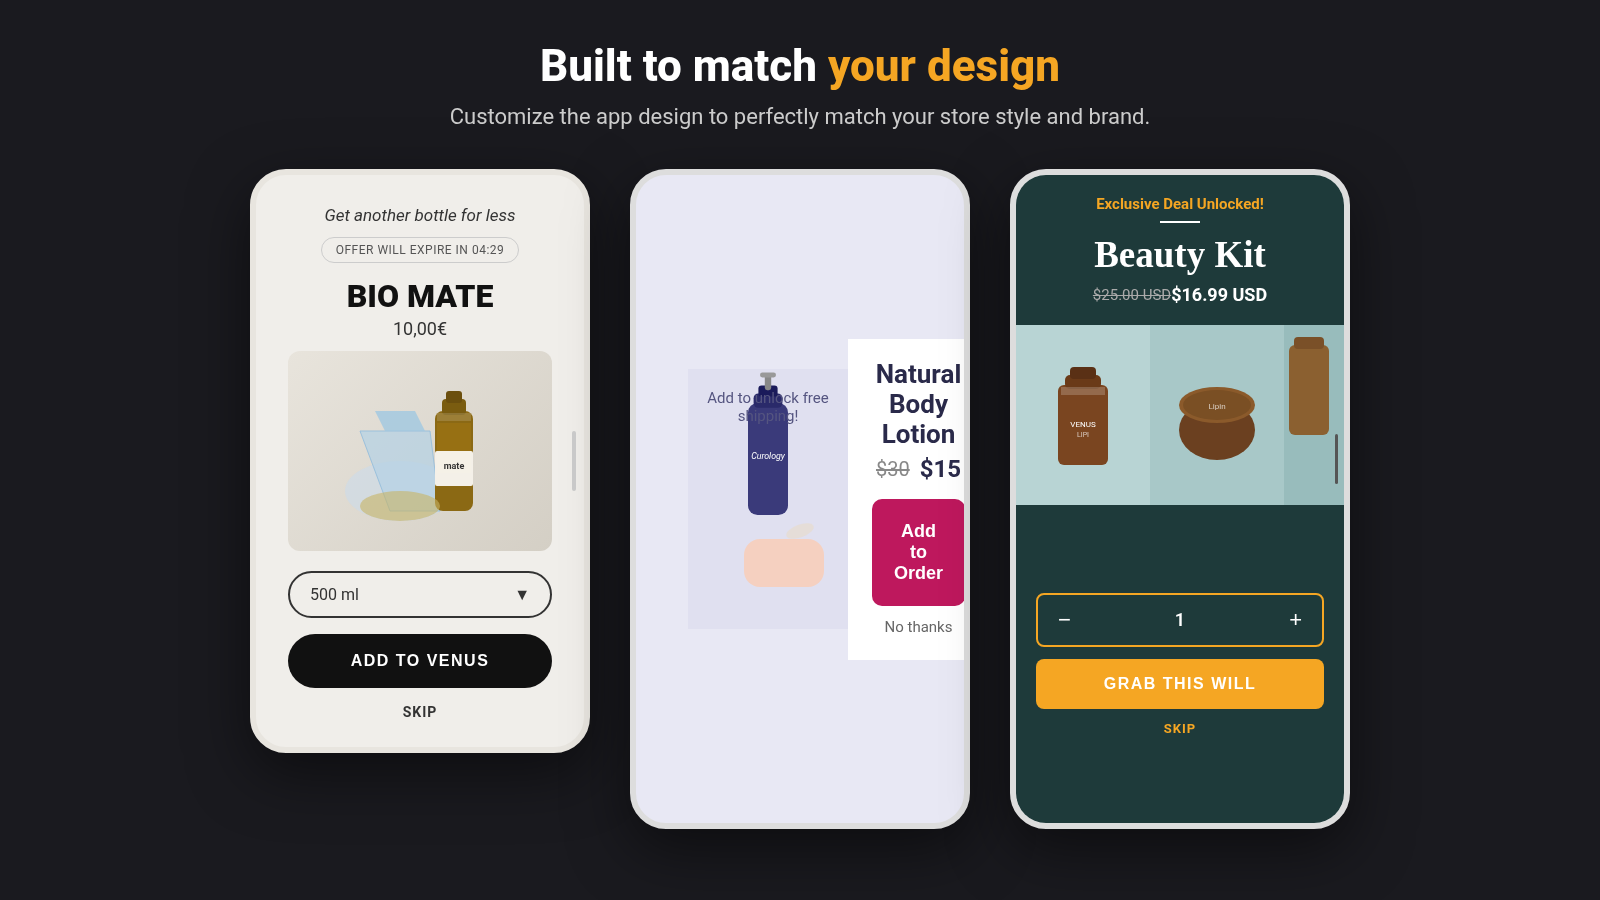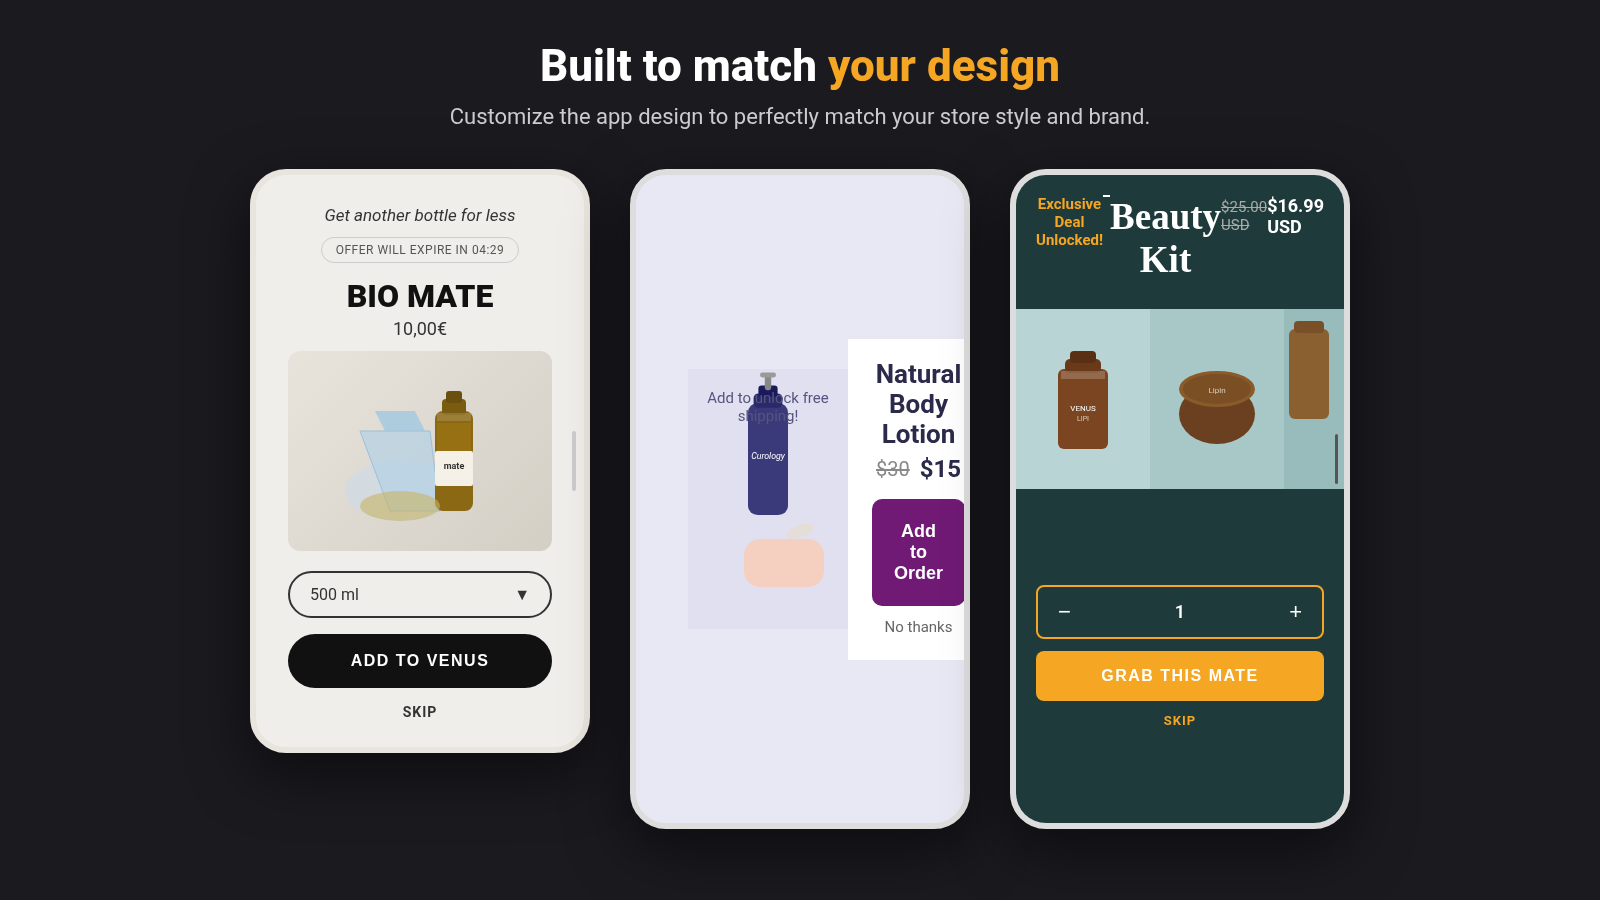--- a/index.html
+++ b/index.html
@@ -246,21 +246,21 @@
     }
 
     .phone-2 .price-new {
       font-size: 24px;
       font-weight: 700;
       color: #2a2a4a;
     }
 
     .phone-2 .add-order-btn {
       width: 100%;
-      background: #701a75;
+      background: #be185d;
       color: #fff;
       border: none;
       border-radius: 10px;
       padding: 22px;
       font-size: 18px;
       font-weight: 600;
       cursor: pointer;
       margin-bottom: 12px;
     }
 
@@ -279,21 +279,22 @@
       display: flex;
       flex-direction: column;
       overflow: hidden;
       position: relative;
     }
 
     .phone-3 .header-card {
       background: #1e3a3a;
       padding: 20px 20px 20px;
       display: flex;
-      align-items: flex-start;
+      flex-direction: column;
+      align-items: center;
     }
 
     .phone-3 .exclusive-label {
       font-size: 15px;
       font-weight: 700;
       color: #f5a623;
       margin-bottom: 8px;
       text-align: center;
     }
 
@@ -550,18 +551,18 @@
           <rect x="10" y="12" width="30" height="12" rx="4" fill="#7A5028"></rect>
         </svg>
       </div>
     </div>
     <div class="bottom-card">
       <div class="qty-row">
         <button class="qty-btn">−</button>
         <span class="qty-value">1</span>
         <button class="qty-btn">+</button>
       </div>
-      <button class="grab-btn">GRAB THIS MATE</button>
+      <button class="grab-btn">GRAB THIS WILL</button>
       <span class="skip-link">SKIP</span>
     </div>
   </div>
 
 </div>
 
 </body></html>

